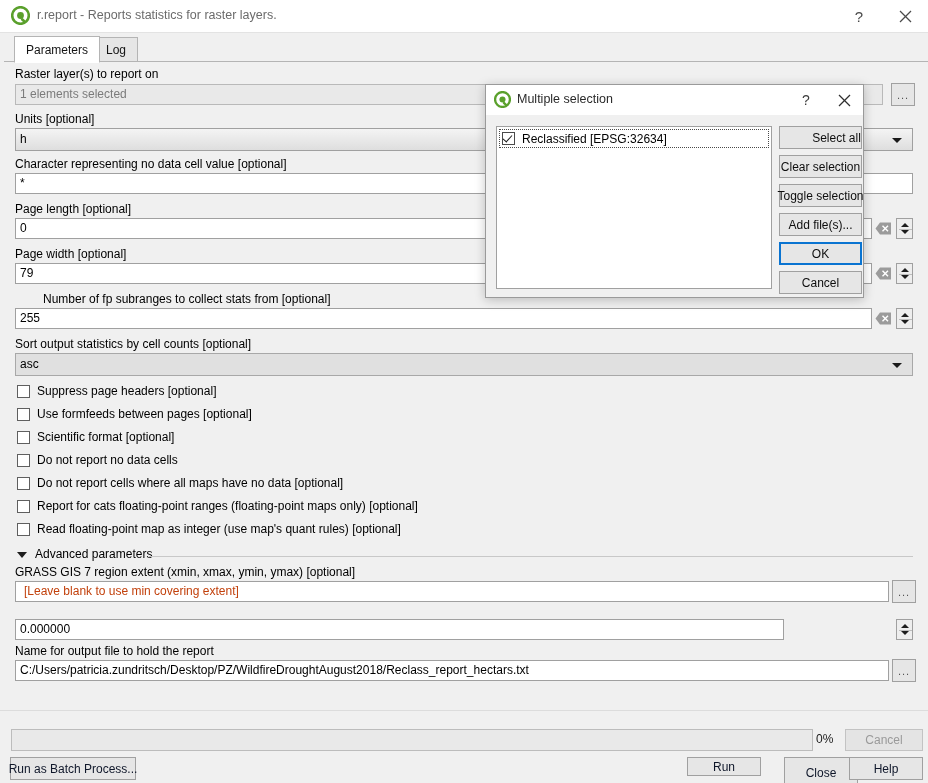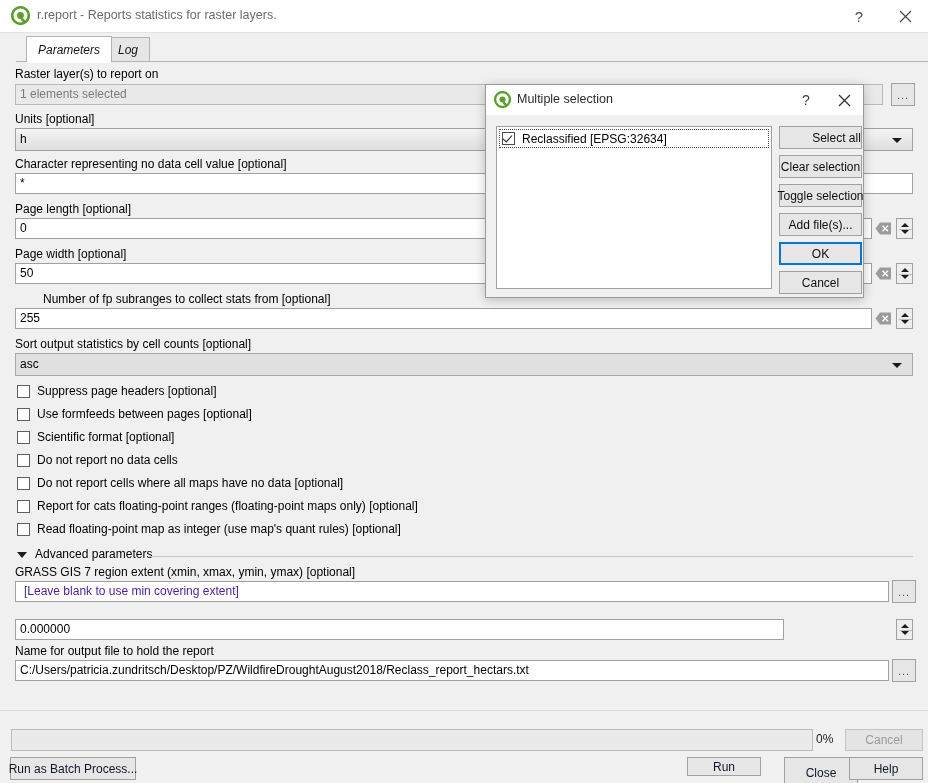--- a/index.html
+++ b/index.html
@@ -39,22 +39,22 @@
     position: absolute; top: 0; height: 33px; width: 46px;
     display: flex; align-items: center; justify-content: center;
     color: #4a4a4a; font-size: 15px;
   }
   .tb-help { right: 46px; }
   .tb-close { right: 0; }
   .tb-close svg { display: block; }
 
   
   .tabstrip {
-    position: absolute; left: 16px; top: 33px;
-    width: 776px; height: 29px; font-style: italic;
+    position: absolute; left: 4px; top: 33px;
+    width: 776px; height: 29px;
   }
   .tabstrip .tabline {
     position: absolute; left: 0; bottom: 0; width: 928px; height: 1px;
     background: #b4b4b4;
   }
   .tab {
     position: absolute; top: 4px; height: 25px;
     border: 1px solid #b4b4b4;
     background: #e6e6e6;
     display: flex; align-items: center; justify-content: center;
@@ -94,21 +94,21 @@
     padding-left: 4px;
     color: #000;
     white-space: nowrap;
     overflow: hidden;
   }
   .field.disabled {
     background: #e9e9e9;
     border: 1px solid #b9b9b9;
     color: #7b7b7b;
   }
-  .field.placeholder { color: #4c1d95; padding-left: 8px; }
+  .field.placeholder { color: #c2410c; padding-left: 8px; }
 
   
   .combo {
     position: absolute;
     height: 23px;
     background: linear-gradient(#f4f4f4, #dedede);
     border: 1px solid #a0a0a0;
     font-size: 12px;
     line-height: 21px;
     padding-left: 4px;
@@ -346,21 +346,21 @@
         <line x1="13" y1="3.8" x2="7.5" y2="9.2" stroke="#ffffff" stroke-width="1.5"></line>
       </svg>
     </span>
     <div class="spin" style="left:896px; top:156px;">
       <span class="up"></span>
       <span class="mid"></span>
       <span class="dn"></span>
     </div>
 
     <div class="lbl" style="left:15px; top:185px;">Page width [optional]</div>
-    <div class="field" style="left:15px; top:201px; width:857px;">50</div>
+    <div class="field" style="left:15px; top:201px; width:857px;">79</div>
     <span class="clearbtn" style="left:872px; top:202px;">
       <svg width="17" height="13" viewBox="0 0 17 13">
         <path d="M5 0.5 H16 V12.5 H5 L0.5 6.5 Z" fill="#9b9b9b"></path>
         <line x1="7.5" y1="3.8" x2="13" y2="9.2" stroke="#ffffff" stroke-width="1.5"></line>
         <line x1="13" y1="3.8" x2="7.5" y2="9.2" stroke="#ffffff" stroke-width="1.5"></line>
       </svg>
     </span>
     <div class="spin" style="left:896px; top:201px;">
       <span class="up"></span>
       <span class="mid"></span>

